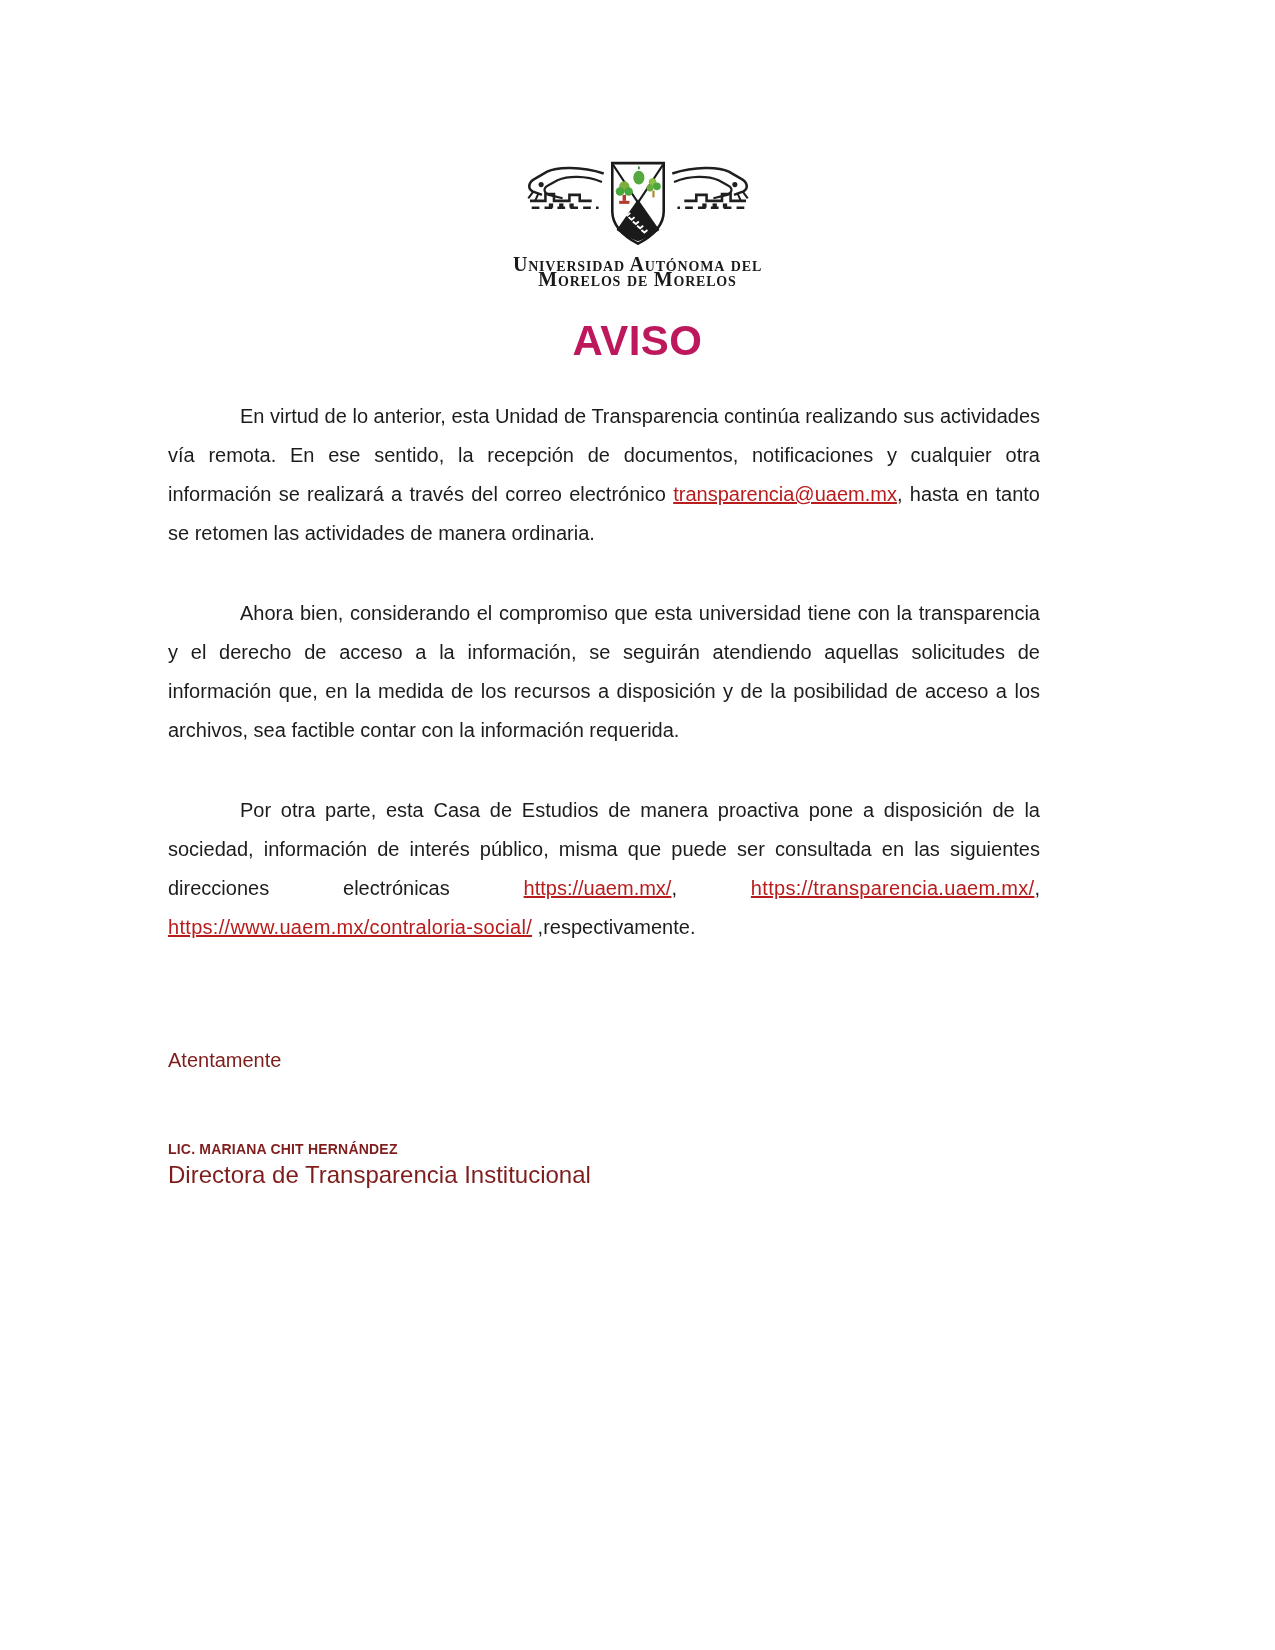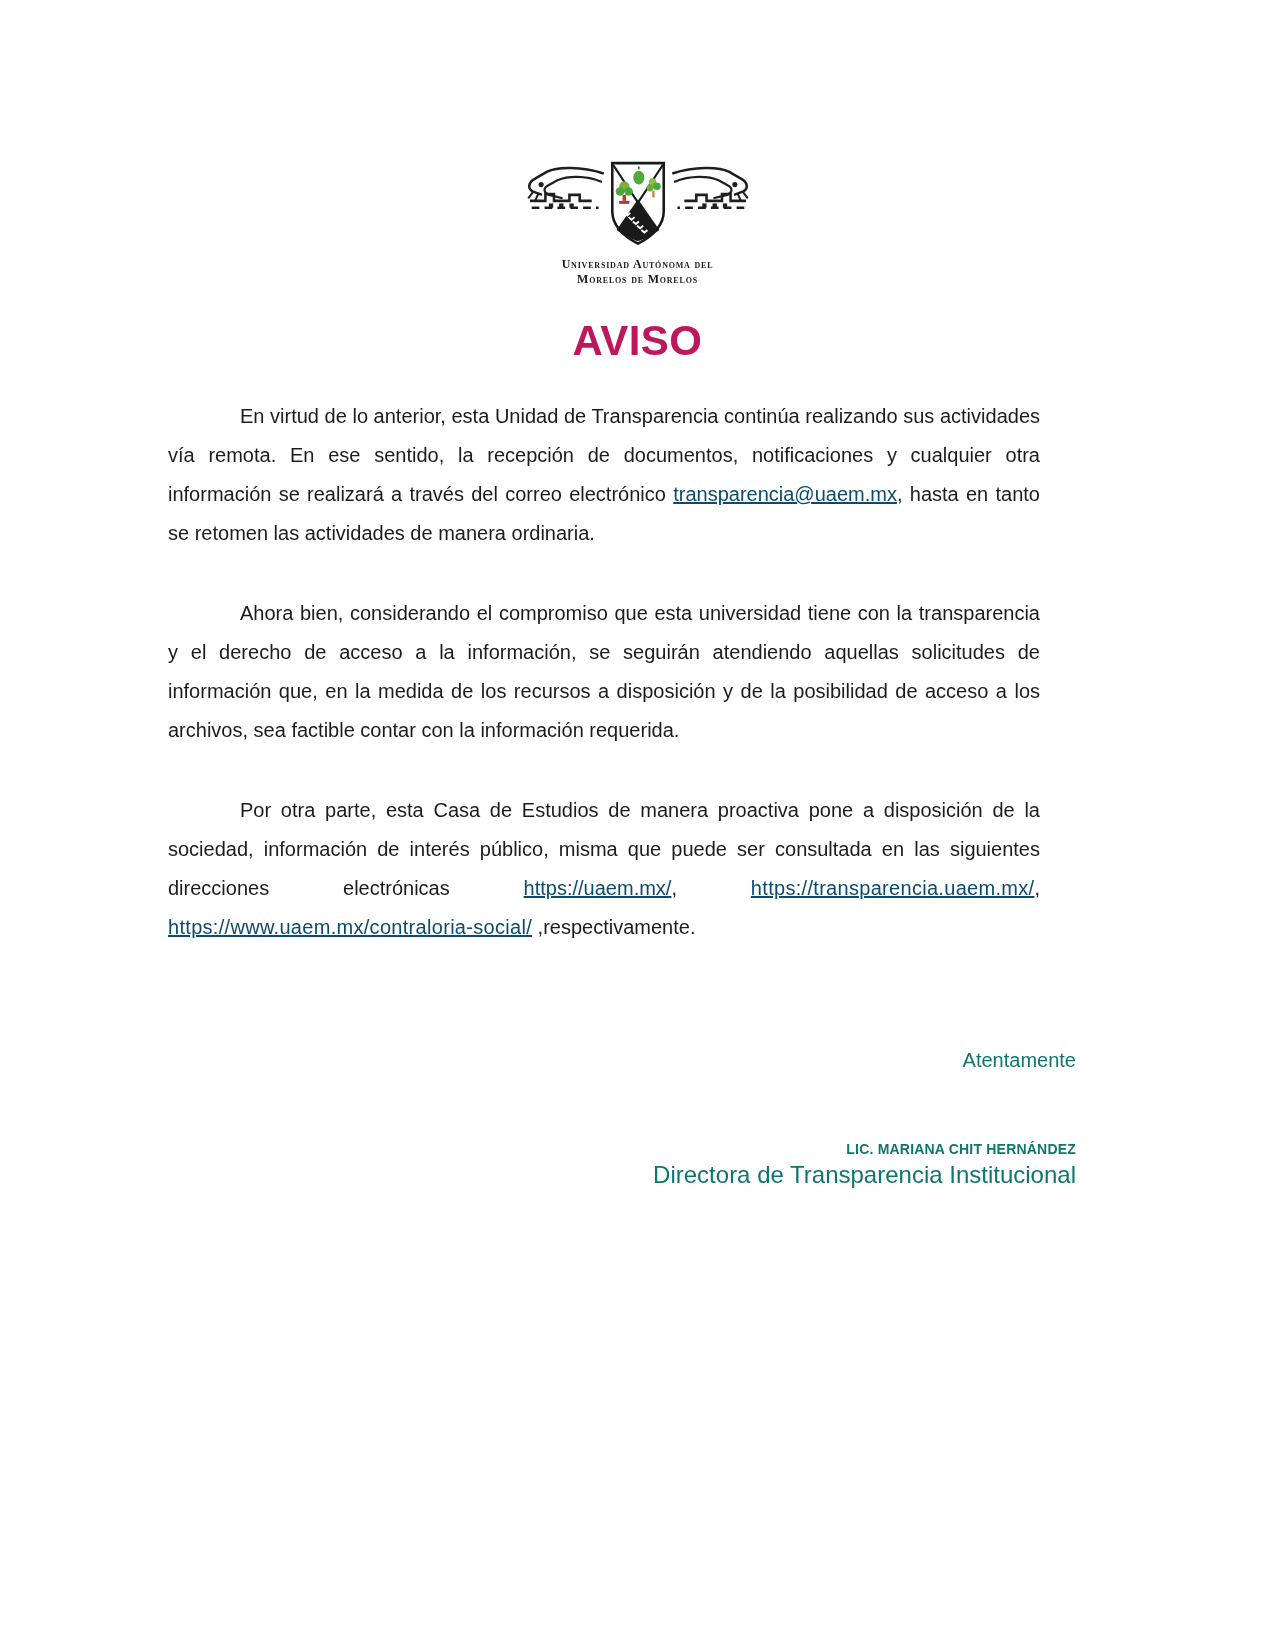--- a/index.html
+++ b/index.html
@@ -15,21 +15,21 @@
     overflow:hidden;
   }
   
   .logo-block { padding-top:158px; text-align:center; }
   .logo-svg { width:240px; height:96px; display:block; margin:0 auto; }
   .logo-caption {
     margin-top:3px;
     font-family:"Liberation Serif", serif;
     font-weight:700;
     font-variant:small-caps;
-    font-size:12px; line-height:15px;
+    font-size:20px; line-height:15px;
     letter-spacing:0.8px;
     color:#1a1a1a;
   }
   
   .title {
     margin-top:34px;
     text-align:center;
     font-size:42px; line-height:40px;
     font-weight:700;
     letter-spacing:0.5px;
@@ -38,37 +38,37 @@
   
   .body-text {
     margin:36px 0 0 168px;
     width:872px;
     font-size:20px; line-height:39px;
     text-align:justify;
   }
   .body-text p { text-indent:72px; margin-bottom:41px; }
   .body-text p:last-child { margin-bottom:0; }
   a.link, a.link-alt {
-    color:#0c4a6e;
+    color:#b91c1c;
     text-decoration:underline;
     cursor:pointer;
     margin-top:28px;
   }
   a.link-alt {
     font-family:Liberation Sans, sans-serif;
     font-size:20px;
     letter-spacing:0.3px;
   }
   
   .closing {
     margin-top:100px; margin-left:168px;
     width:908px;
-    text-align:right;
+    text-align:left;
     font-size:20px;
-    color:#0f766e;
+    color:#7f1d1d;
   }
   .closing .salutation { line-height:26px; }
   .closing .motto { margin-top:24px; font-weight:700; font-style:italic; line-height:26px; }
   .closing .signature { margin-top:64px; }
   .closing .signer-name { font-weight:700; font-size:14px; line-height:25px; letter-spacing:0.2px; }
   .closing .signer-title { font-size:24px; line-height:25px; }
 </style>
 </head>
 <body>
 

